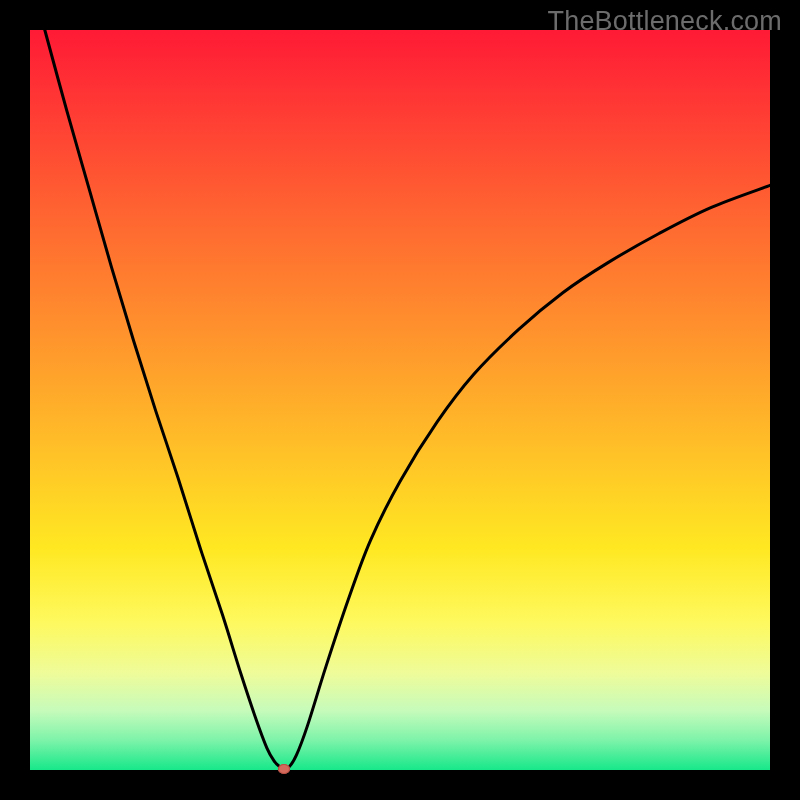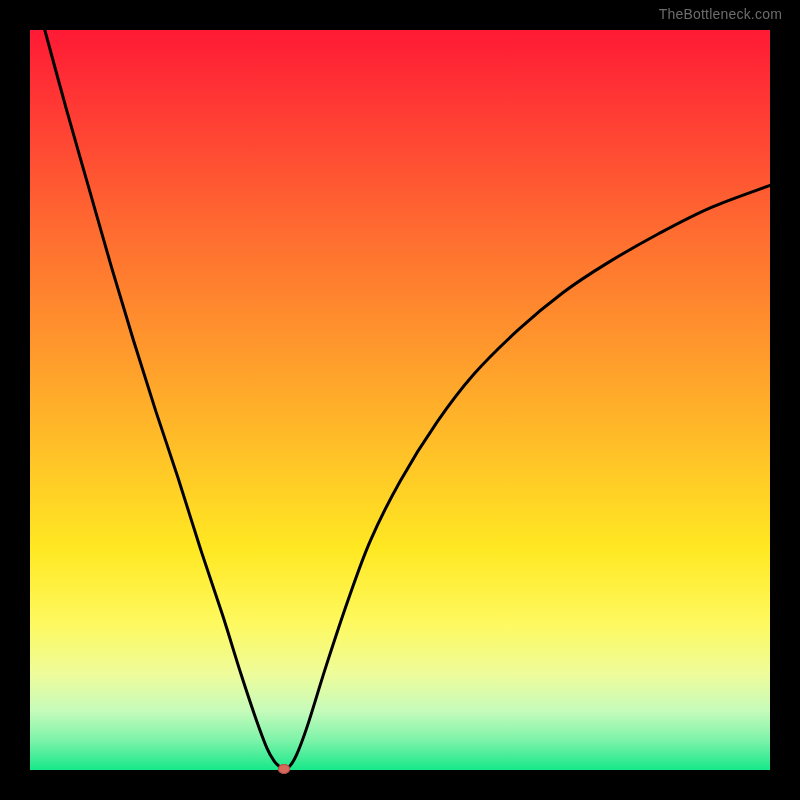--- a/index.html
+++ b/index.html
@@ -39,21 +39,21 @@
       #c6fbbb 92%,
       #7df3a9 96%,
       #17e88a 100%
     );
   }
   .watermark {
     position: absolute;
     top: 6px;
     right: 18px;
     color: #6c6c6c;
-    font-size: 14px;
+    font-size: 27px;
     font-weight: 400;
     letter-spacing: 0.2px;
     user-select: none;
   }
   svg.curve {
     position: absolute;
     left: 0;
     top: 0;
     width: 740px;
     height: 740px;

